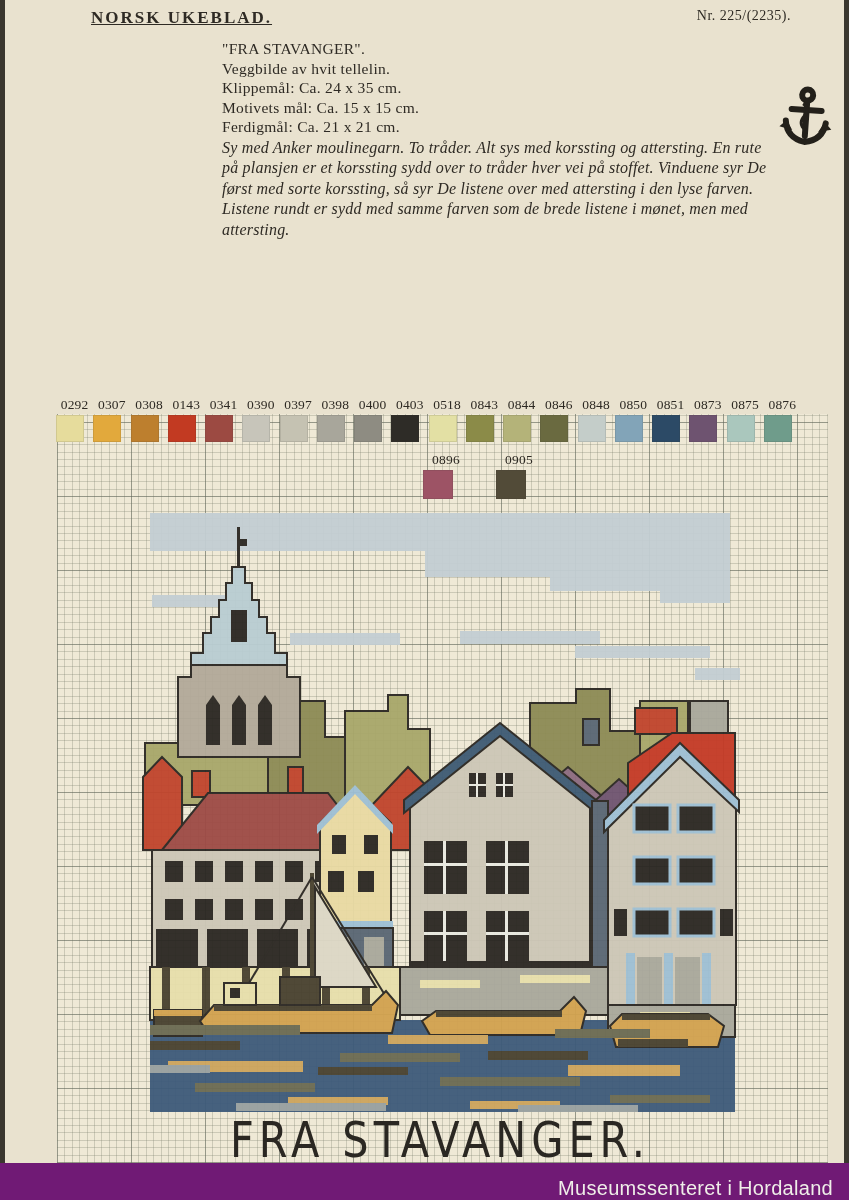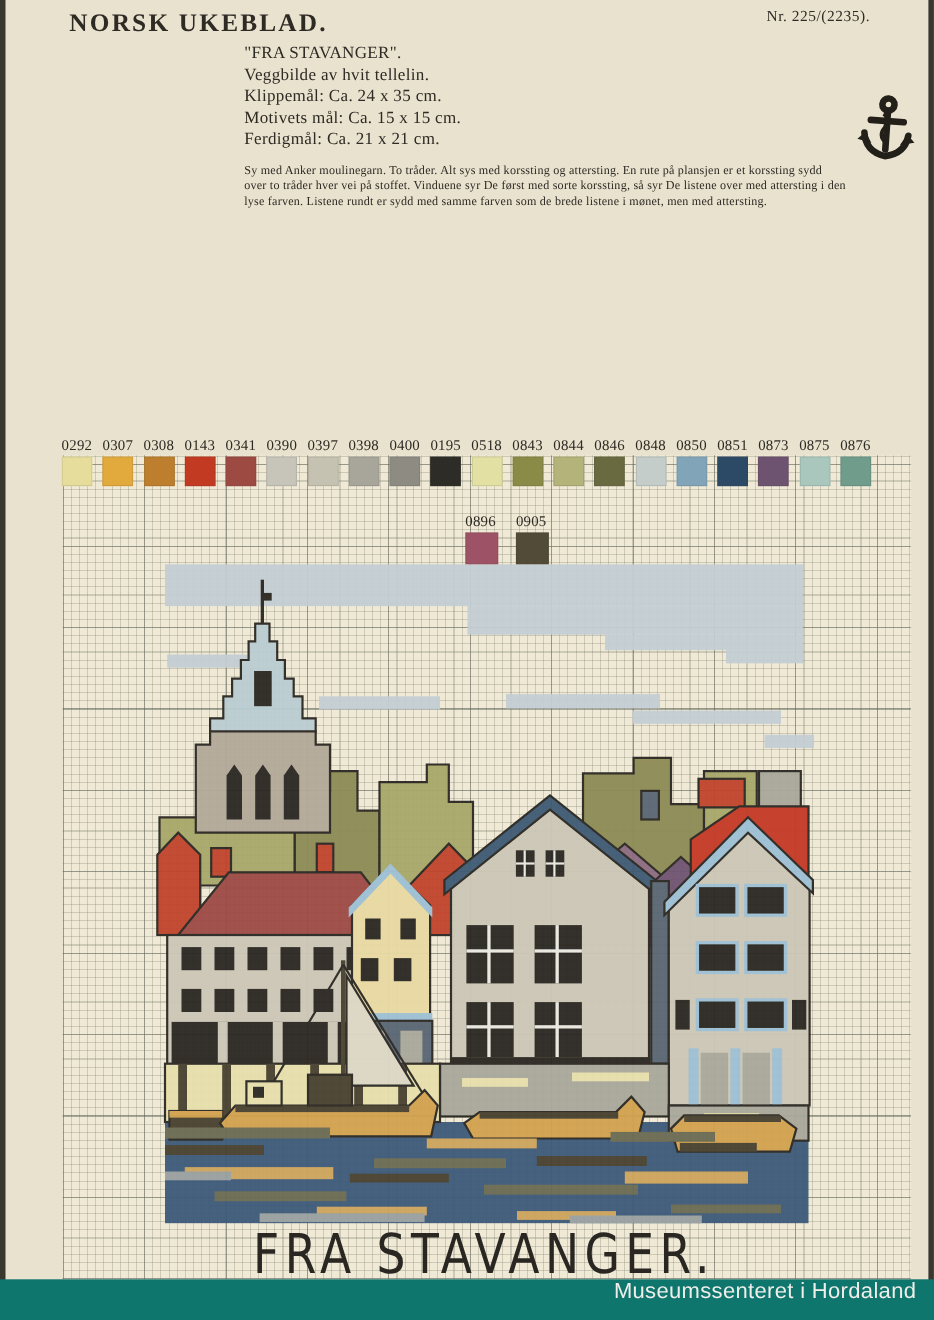--- a/index.html
+++ b/index.html
@@ -5,48 +5,48 @@
   html,body{margin:0;padding:0;}
   body{
     width:849px;height:1200px;position:relative;overflow:hidden;
     background:#e9e2cf;
     font-family:"Liberation Serif", serif;
     color:#2e2a24;
   }
   .edge{position:absolute;top:0;bottom:0;width:5px;background:#3a372f;z-index:30;}
   .edge.left{left:0;}
   .edge.right{right:0;}
-  .masthead{position:absolute;left:63px;top:8px;font-size:23px;font-weight:bold;letter-spacing:2px;}
+  .masthead{position:absolute;left:91px;top:8px;font-size:17px;font-weight:bold;letter-spacing:2px;text-decoration:underline;}
   .issue{position:absolute;right:58px;top:8px;font-size:14px;letter-spacing:.5px;}
   .titleblock{position:absolute;left:222px;top:39px;font-size:15.5px;line-height:1.26;letter-spacing:.3px;}
-  .instructions{position:absolute;left:222px;top:148px;width:548px;font-size:11px;line-height:1.28;letter-spacing:.2px;}
+  .instructions{position:absolute;left:222px;top:138px;width:548px;font-size:16px;line-height:1.28;letter-spacing:.2px;font-style:italic;}
   .anchor-wrap{position:absolute;left:778px;top:86px;width:56px;height:66px;transform:rotate(4deg);}
   
   .sheet{
     position:absolute;left:57px;top:414px;width:771px;height:749px;
     background-color:#efe9d6;
     background-image:
       repeating-linear-gradient(90deg, rgba(96,102,90,.50) 0 1px, transparent 1px 74px),
       repeating-linear-gradient(0deg,  rgba(96,102,90,.50) 0 1px, transparent 1px 74px),
       repeating-linear-gradient(90deg, rgba(122,126,108,.30) 0 1px, transparent 1px 7.4px),
       repeating-linear-gradient(0deg,  rgba(122,126,108,.30) 0 1px, transparent 1px 7.4px);
     z-index:1;
   }
   .palette-row{position:absolute;display:flex;z-index:5;}
   #palette1{left:56px;top:397px;width:750px;}
-  #palette2{left:423px;top:466px;}
+  #palette2{left:423px;top:452px;gap:27px;}
   .swatch{width:37.25px;flex:0 0 auto;}
   #palette2 .swatch{width:46px;}
-  .swatch-code{font-size:13.5px;text-align:left;letter-spacing:.2px;white-space:nowrap;}
+  .swatch-code{font-size:13.5px;text-align:center;letter-spacing:.2px;white-space:nowrap;}
   .swatch-color{width:28px;height:27px;margin-top:2px;box-shadow:0 0 0 1px rgba(60,60,50,.12) inset;}
   #palette2 .swatch-color{width:30px;height:29px;}
   #motif{position:absolute;left:140px;top:505px;z-index:2;}
   .wm-band{
-    position:absolute;left:0;right:0;top:1163px;height:37px;background:#0f766e;z-index:40;
-    display:flex;align-items:flex-start;justify-content:flex-end;
+    position:absolute;left:0;right:0;top:1163px;height:37px;background:#701a75;z-index:40;
+    display:flex;align-items:flex-end;justify-content:flex-end;
     font-family:"Liberation Sans", sans-serif;font-size:20px;color:#efeee8;
     padding-right:16px;box-sizing:border-box;letter-spacing:.3px;
   }
 </style>
 </head>
 <body>
 
 <div class="edge left"></div>
 <div class="edge right"></div>
 
@@ -109,21 +109,21 @@
     </div>
     <div class="swatch">
       <div class="swatch-code">0398</div>
       <div class="swatch-color" style="background: rgb(168, 166, 155);"></div>
     </div>
     <div class="swatch">
       <div class="swatch-code">0400</div>
       <div class="swatch-color" style="background: rgb(142, 140, 130);"></div>
     </div>
     <div class="swatch">
-      <div class="swatch-code">0195</div>
+      <div class="swatch-code">0403</div>
       <div class="swatch-color" style="background: rgb(46, 44, 39);"></div>
     </div>
     <div class="swatch">
       <div class="swatch-code">0518</div>
       <div class="swatch-color" style="background: rgb(227, 224, 164);"></div>
     </div>
     <div class="swatch">
       <div class="swatch-code">0843</div>
       <div class="swatch-color" style="background: rgb(139, 139, 72);"></div>
     </div>

